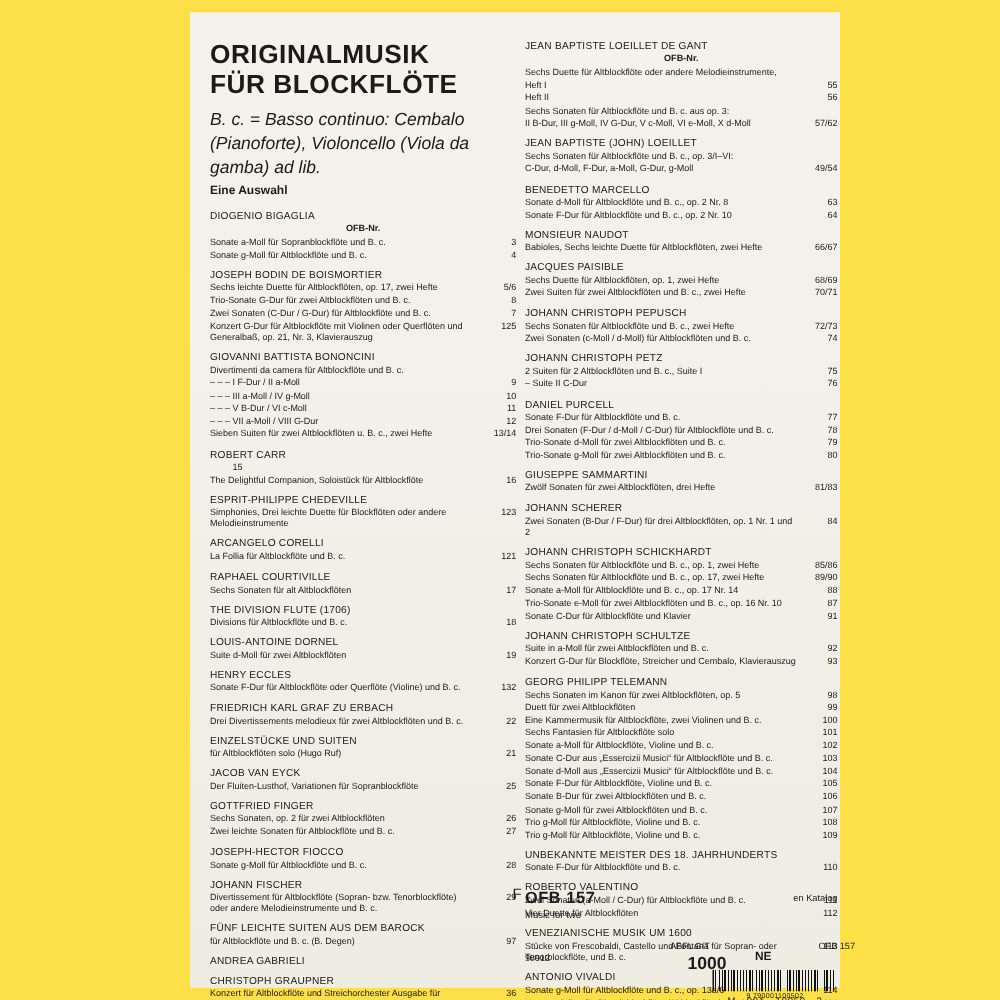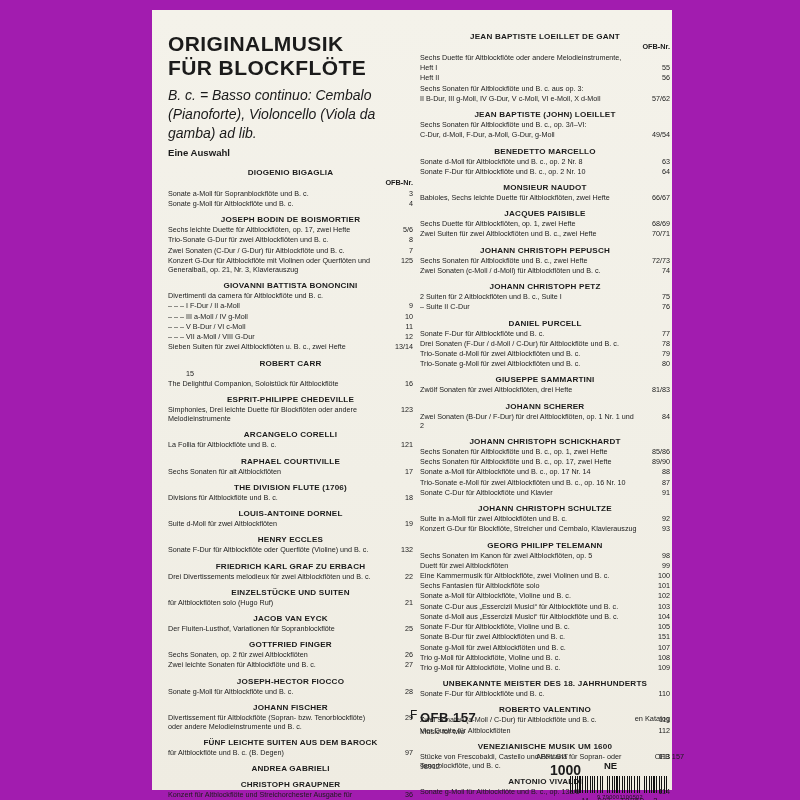--- a/index.html
+++ b/index.html
@@ -6,21 +6,21 @@
   body{
     width:800px;height:800px;
     background:#e9e5dd;
     font-family:"Liberation Sans", sans-serif;
     color:#1b1b1b;
     overflow:hidden;
   }
   .page{
     position:relative;
     width:800px;height:800px;
-    background:#a21caf;
+    background:#fde047;
   }
   .sheet{
     position:absolute;
     left:152px;top:10px;
     width:520px;height:780px;
     background:#f2f0e8;
     box-shadow:0 0 0 0 transparent;
   }
   .paper{
     position:absolute;
@@ -49,29 +49,29 @@
     margin:0 0 4px 0;
   }
   .selection{
     font-size:9.6px;
     font-weight:bold;
     margin:0 0 10px 0;
   }
 
   .composer{
     font-size:8.1px;
-    font-weight:bold;
-    text-align:center;
+    font-weight:normal;
+    text-align:left;
     margin:7px 0 1px 0;
     letter-spacing:.2px;
   }
   .composer.first{margin-top:0;}
   .hdr-row{
     display:flex;
-    justify-content:flex-end;
+    justify-content:center;
     align-items:flex-end;
     font-size:7.3px;
     font-weight:bold;
     margin:0 0 2px 0;
   }
   .hdr-row .left{font-weight:bold;}
   .hdr-row .right{font-weight:bold;}
 
   .entry{
     display:flex;
@@ -500,21 +500,21 @@
           <div class="entry">
             <span class="txt">Sonate d-Moll aus „Essercizii Musici“ für Altblockflöte und B. c.</span>
             <span class="num">104</span>
           </div>
           <div class="entry">
             <span class="txt">Sonate F-Dur für Altblockflöte, Violine und B. c.</span>
             <span class="num">105</span>
           </div>
           <div class="entry">
             <span class="txt">Sonate B-Dur für zwei Altblockflöten und B. c.</span>
-            <span class="num">151</span>
+            <span class="num">106</span>
           </div>
           <div class="entry">
             <span class="txt">Sonate g-Moll für zwei Altblockflöten und B. c.</span>
             <span class="num">107</span>
           </div>
           <div class="entry">
             <span class="txt">Trio g-Moll für Altblockflöte, Violine und B. c.</span>
             <span class="num">108</span>
           </div>
           <div class="entry">

